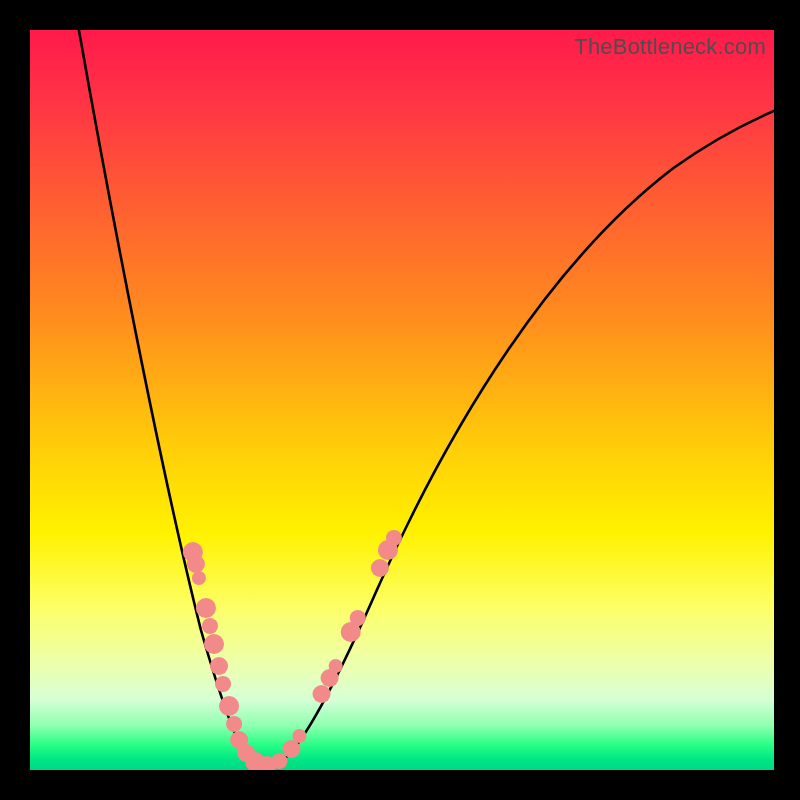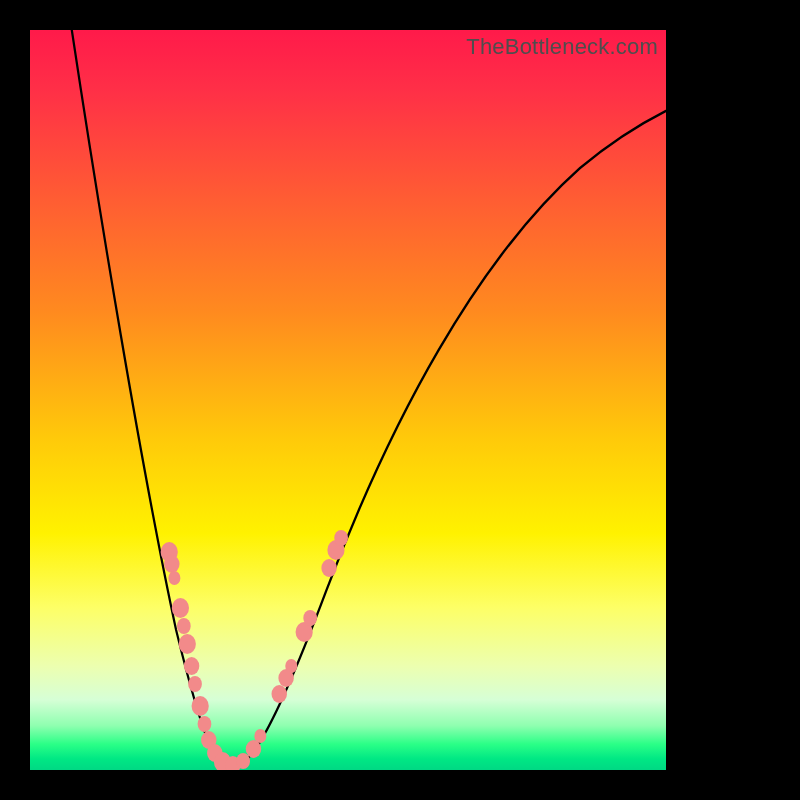--- a/index.html
+++ b/index.html
@@ -13,21 +13,21 @@
   }
   .frame {
     position: absolute;
     inset: 0;
     background: #000;
   }
   .plot {
     position: absolute;
     left: 30px;
     top: 30px;
-    width: 636px;
+    width: 744px;
     height: 740px;
     overflow: hidden;
     text-decoration: underline;
   }
   .watermark {
     position: absolute;
     top: 4px;
     right: 8px;
     color: #4e4e4e;
     font-size: 22px;

